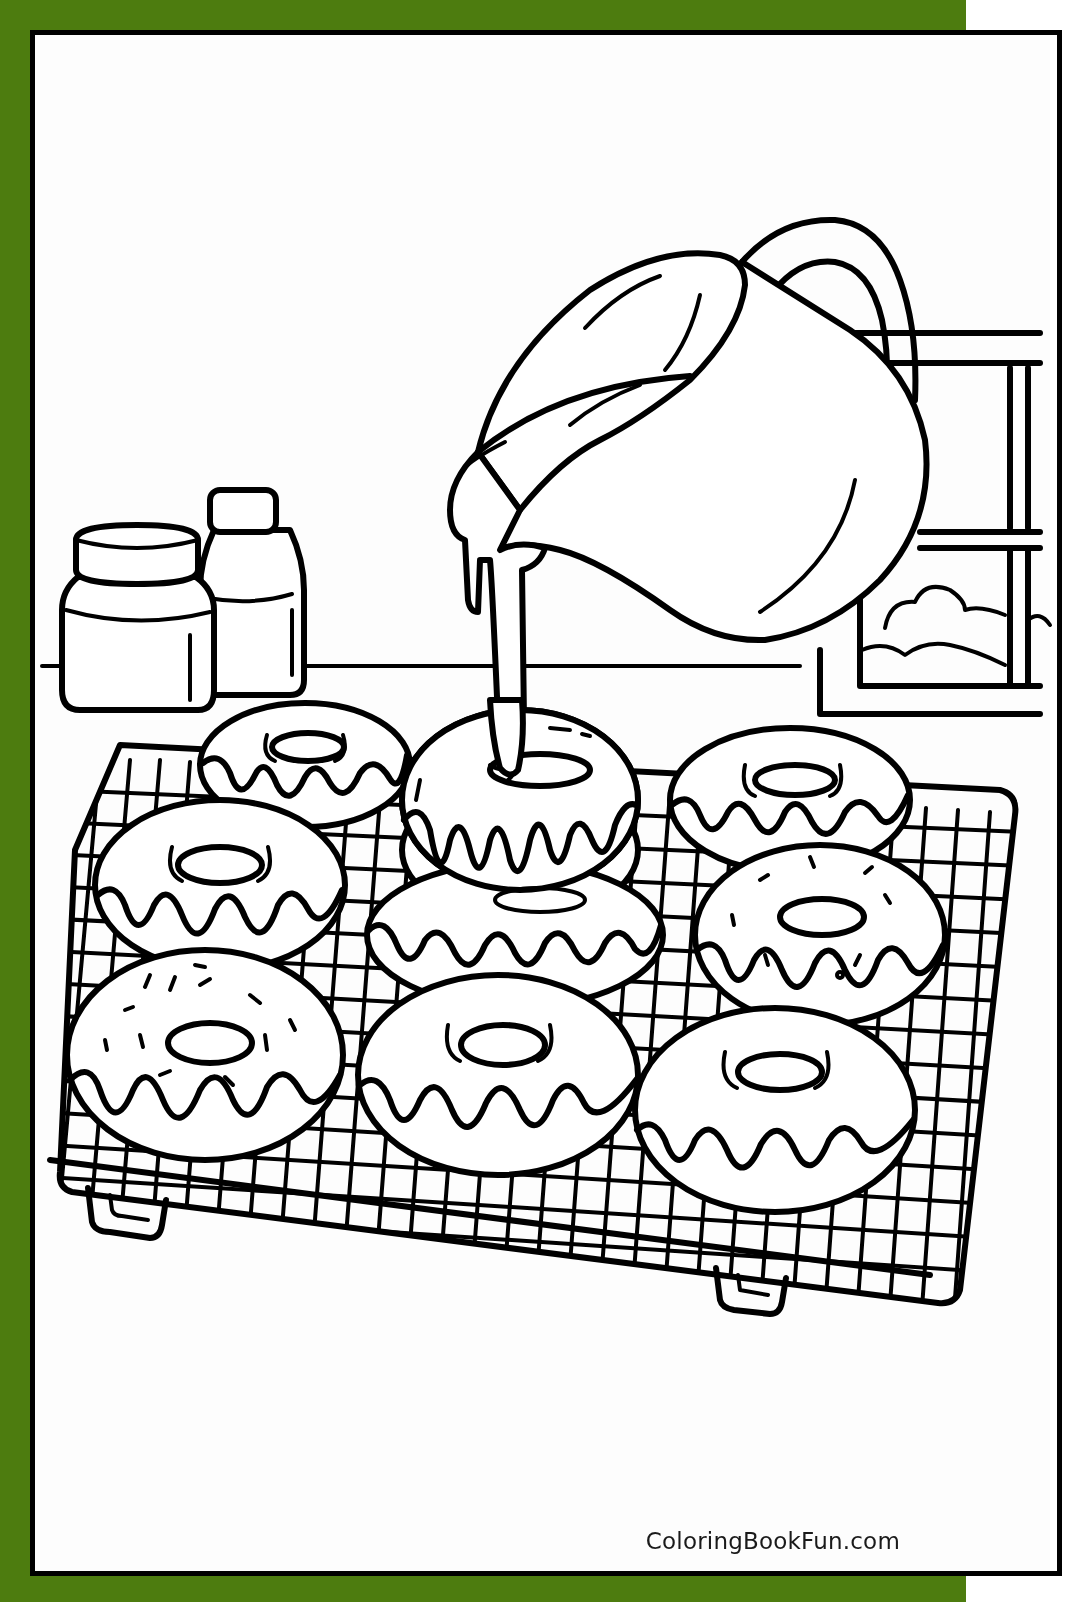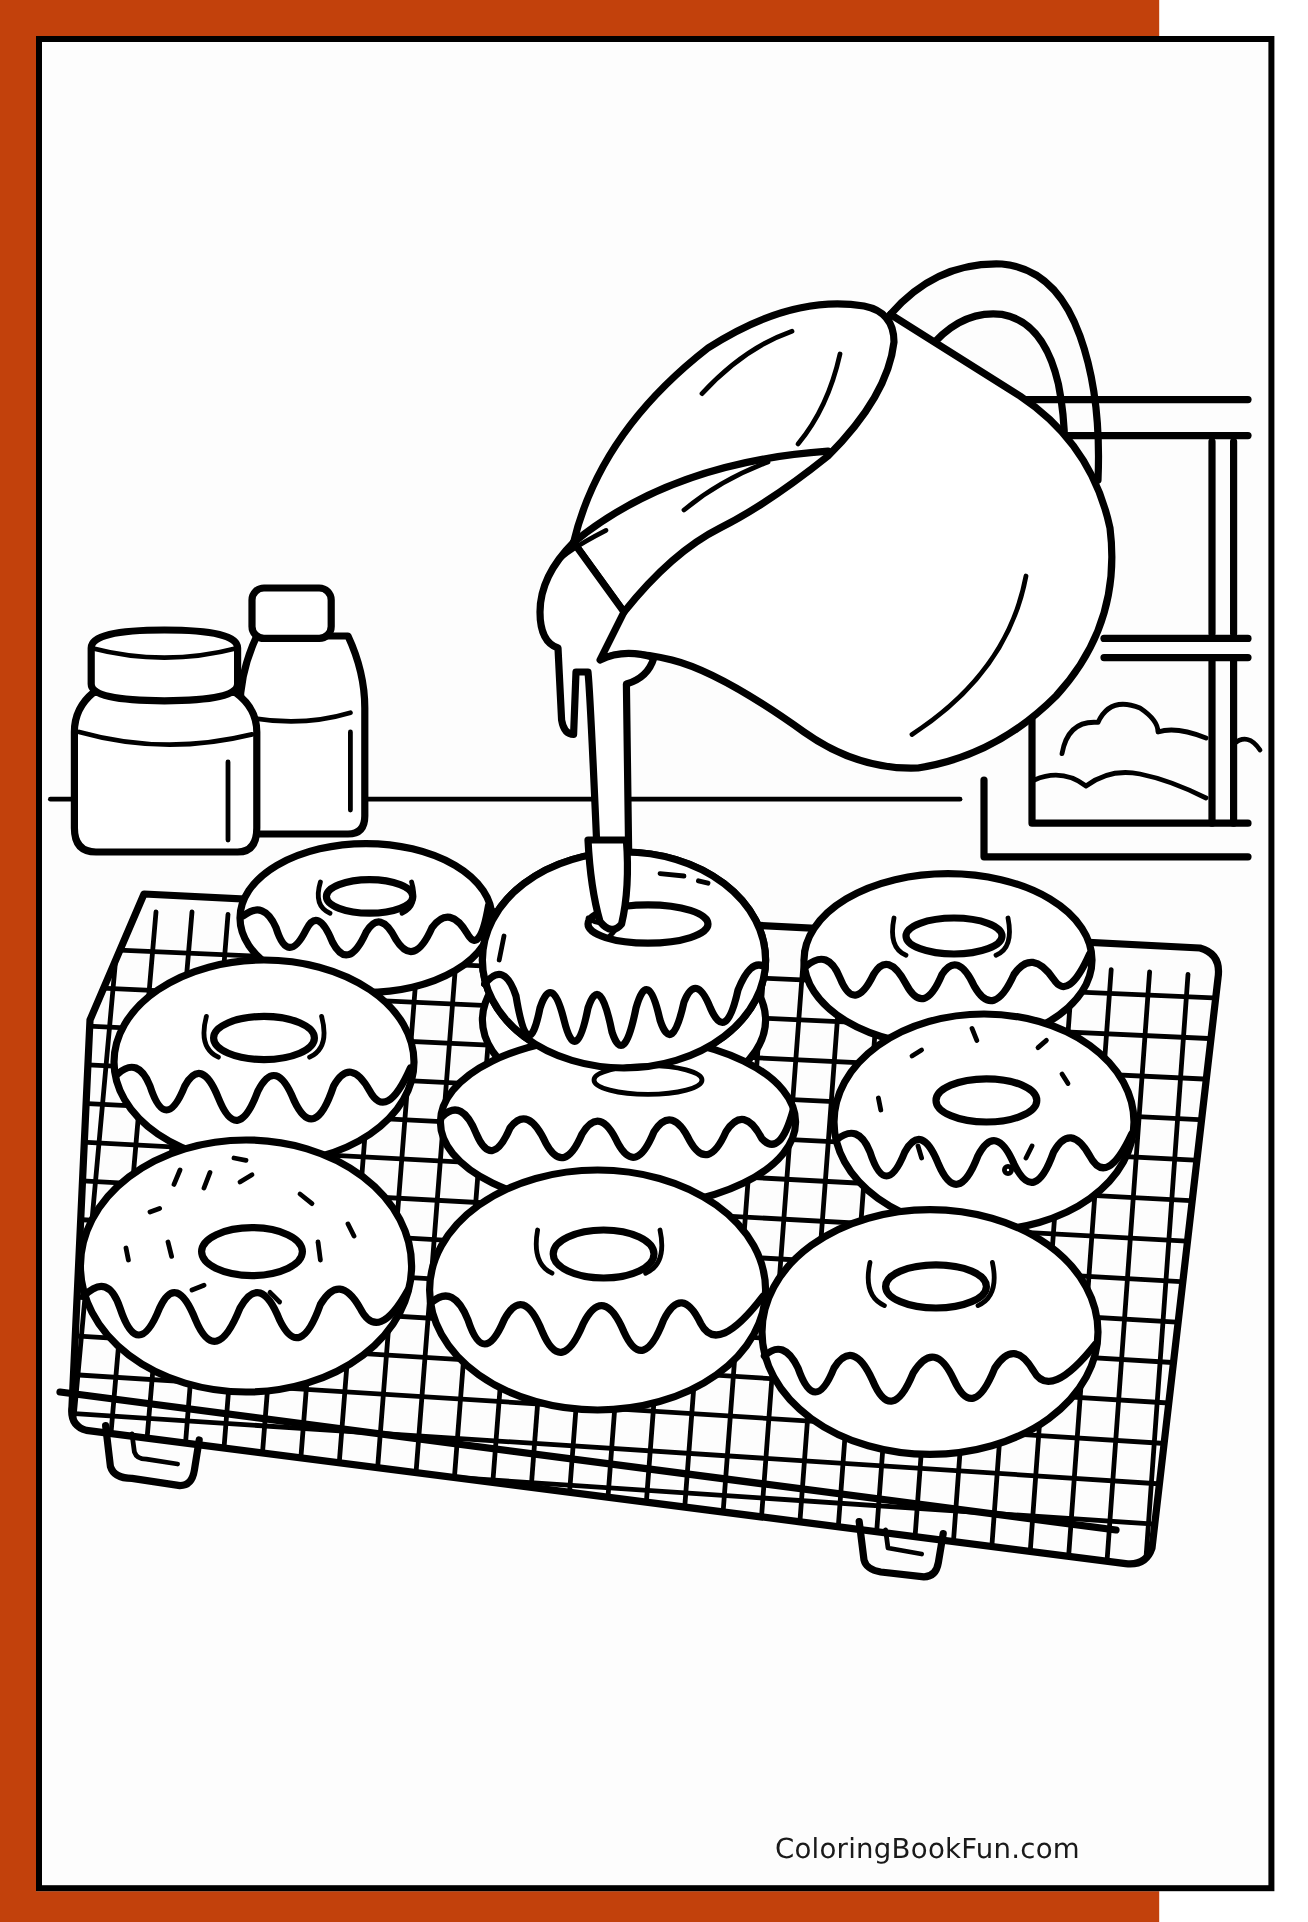--- a/index.html
+++ b/index.html
@@ -1,17 +1,17 @@
 <!DOCTYPE html>
 <html><head>
   <meta charset="utf-8">
   <style>
     html, body { margin: 0; padding: 0; background: #ffffff; }
     body { width: 1090px; height: 1602px; position: relative; overflow: hidden; }
-    .page { position: absolute; left: 0; top: 0; width: 966px; height: 1602px; background: #c2410c; }
+    .page { position: absolute; left: 0; top: 0; width: 966px; height: 1602px; background: #4d7c0f; }
     .frame {
       position: absolute; left: 30px; top: 30px; width: 1022px; height: 1536px;
       border: 5px solid #000; box-sizing: content-box; background: #fdfdfd;
     }
     svg.art { position: absolute; left: 0; top: 0; }
     .ink { fill: none; stroke: #000; stroke-width: 6; stroke-linecap: round; stroke-linejoin: round; }
     .ink-thin { fill: none; stroke: #000; stroke-width: 4; stroke-linecap: round; stroke-linejoin: round; }
     .fill-w { fill: #fff; stroke: #000; stroke-width: 6; stroke-linejoin: round; }
     .watermark {
       position: absolute; right: 66px; top: 1528px;

